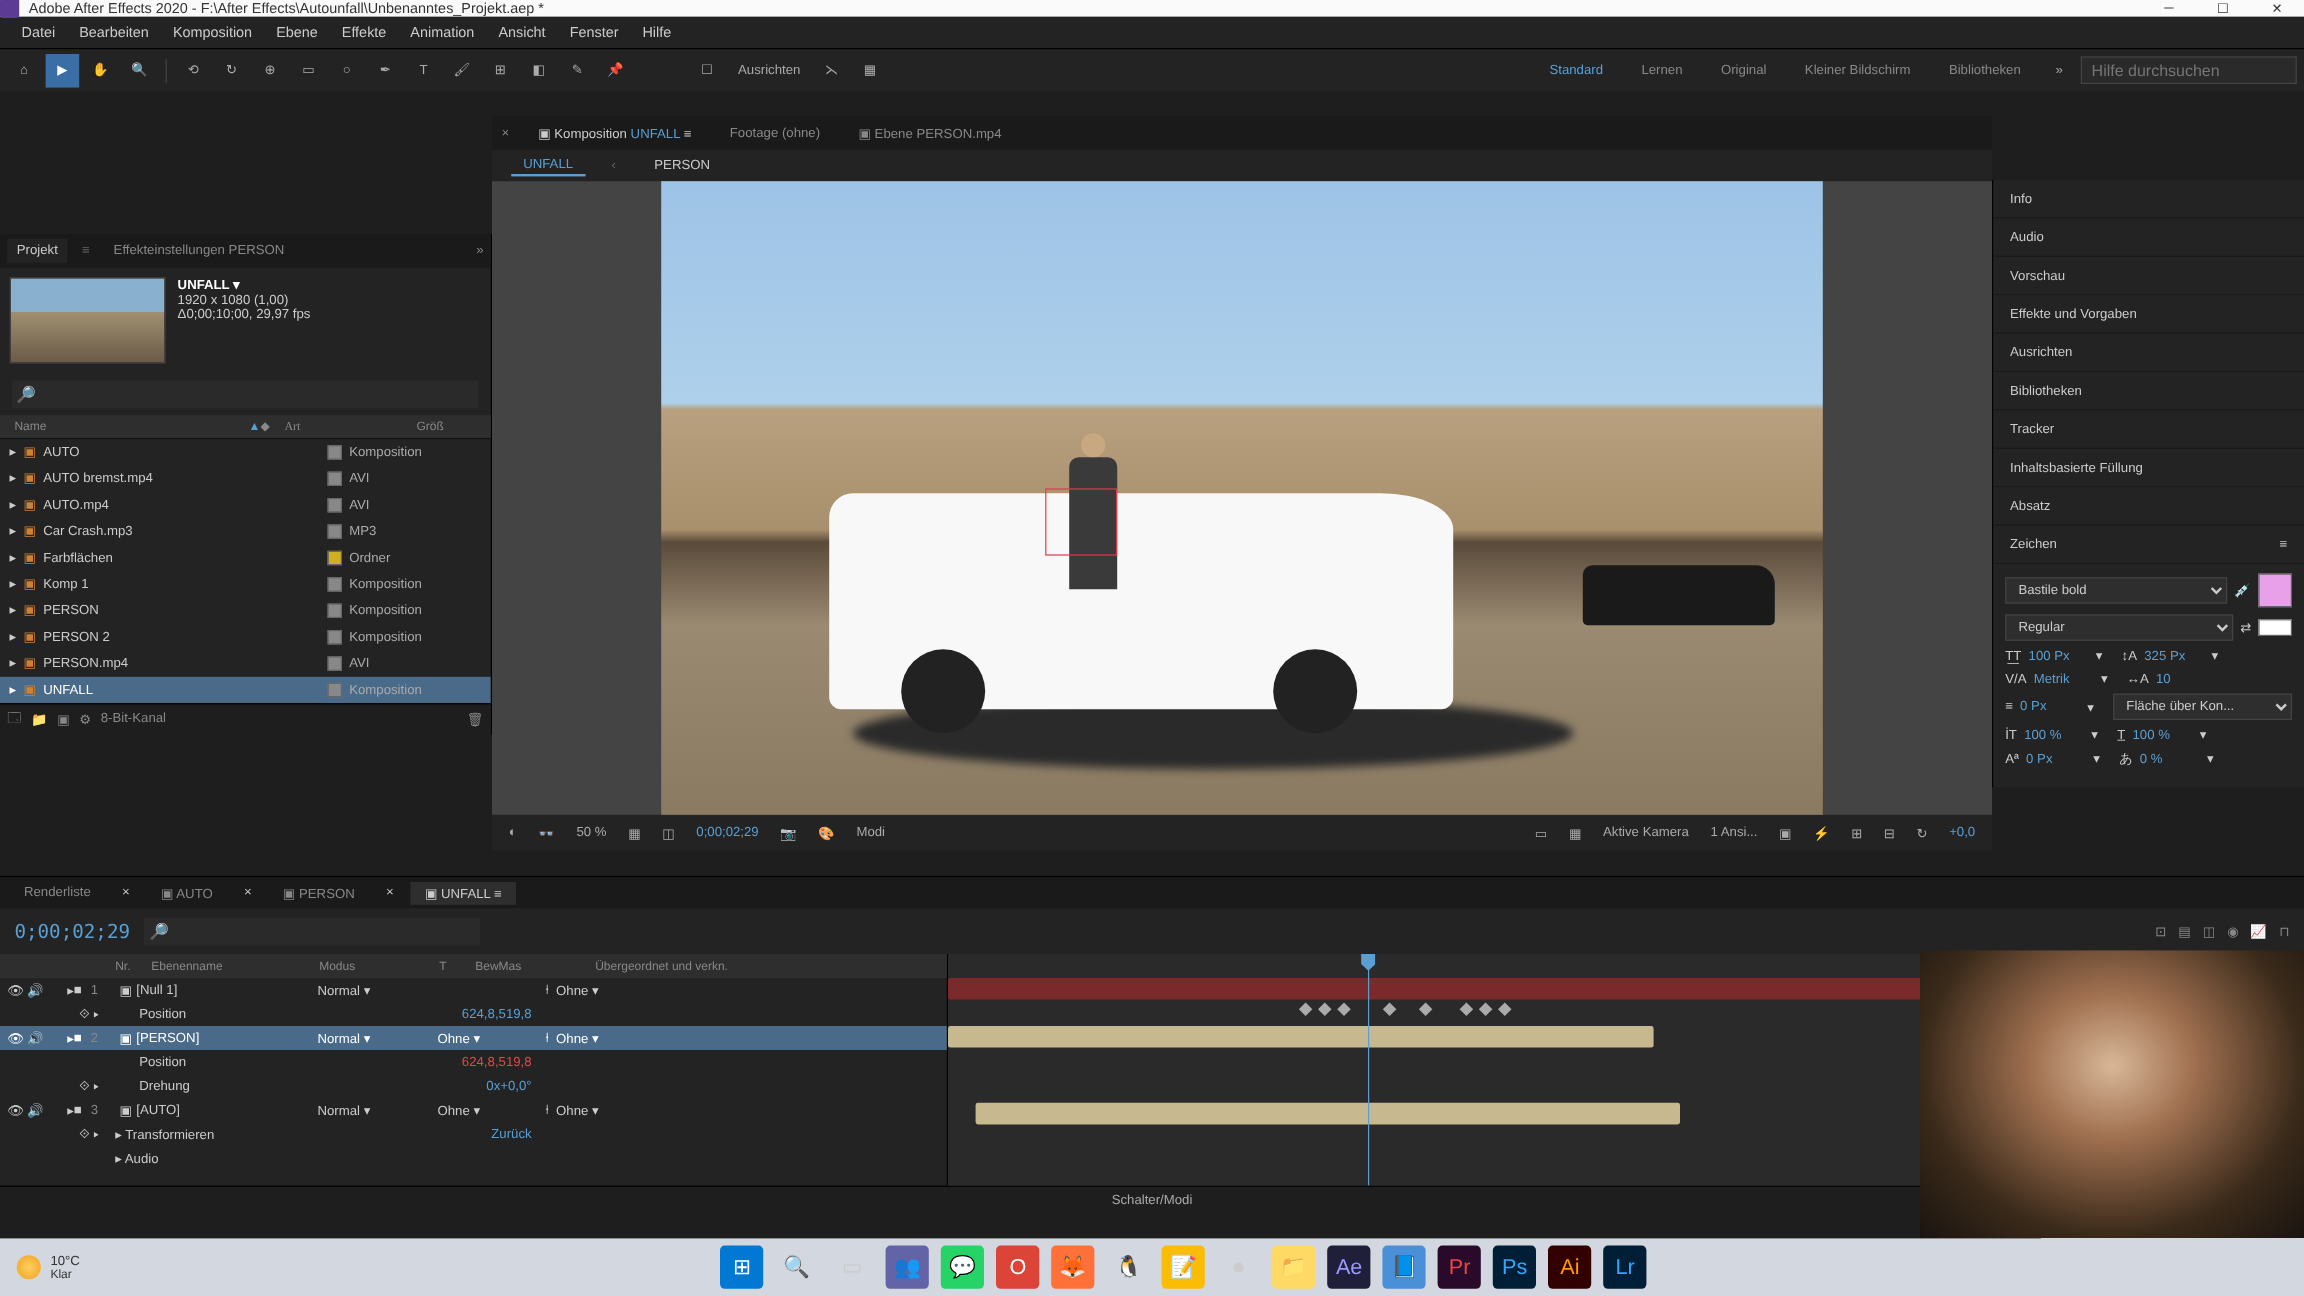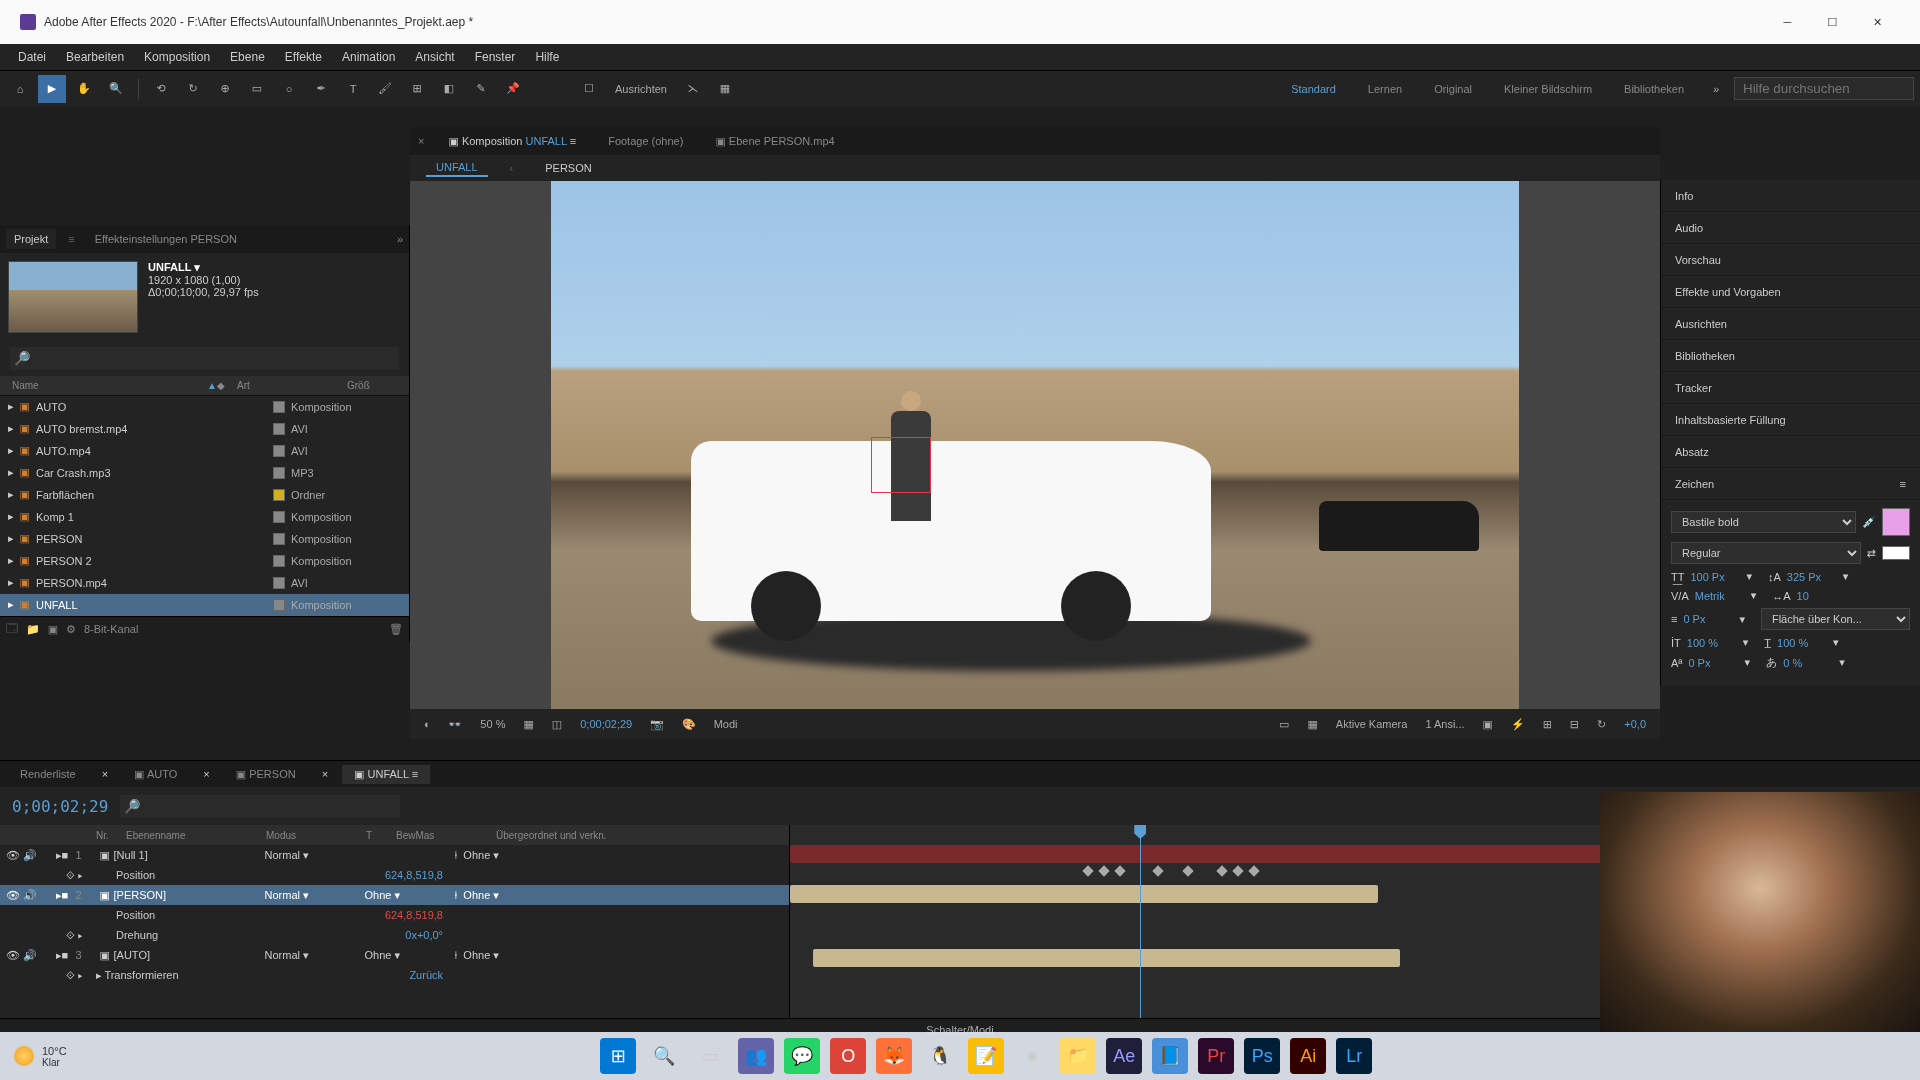--- a/index.html
+++ b/index.html
@@ -1,17 +1,17 @@
 <!DOCTYPE html>
 <html><head>
 <meta charset="utf-8">
 <style>
 * { margin: 0; padding: 0; box-sizing: border-box; font-family: "Segoe UI", Arial, sans-serif; }
 body { background: #1e1e1e; color: #ccc; font-size: 11px; overflow: hidden; width: 1920px; height: 1080px; }
-.titlebar { height: 44px; background: #fafafa; color: #333; display: flex; align-items: center; padding: 0 20px; }
+.titlebar { height: 14px; background: #fafafa; color: #333; display: flex; align-items: center; padding: 0 0; }
 .titlebar .icon { width: 16px; height: 16px; background: #5c3b94; margin-right: 8px; border-radius: 2px; }
 .titlebar .title { flex: 1; font-size: 12px; }
 .titlebar .winbtn { width: 45px; height: 30px; display: flex; align-items: center; justify-content: center; cursor: pointer; }
 .menubar { height: 26px; background: #232323; display: flex; align-items: center; padding: 0 8px; font-size: 12px; }
 .menubar .item { padding: 4px 10px; cursor: pointer; }
 .toolbar { height: 36px; background: #232323; border-top: 1px solid #000; display: flex; align-items: center; padding: 0 6px; gap: 4px; }
 .toolbar .tool { width: 28px; height: 28px; display: flex; align-items: center; justify-content: center; cursor: pointer; color: #aaa; }
 .toolbar .tool.active { background: #3a6ea5; color: #fff; }
 .toolbar .sep { width: 1px; height: 20px; background: #444; margin: 0 4px; }
 .toolbar .label { padding: 0 8px; color: #aaa; }
@@ -24,21 +24,21 @@
 .tab-row .tab { padding: 4px 8px; color: #888; cursor: pointer; }
 .tab-row .tab.active { color: #ccc; background: #232323; }
 .proj-header { display: flex; padding: 8px; gap: 10px; }
 .proj-thumb { width: 130px; height: 72px; background: linear-gradient(180deg,#8ab0d0 0%,#8ab0d0 40%,#a09070 40%,#6a5a48 100%); border: 1px solid #444; }
 .proj-meta { font-size: 11px; color: #ccc; }
 .proj-meta .name { color: #fff; font-weight: bold; }
 .search-row { padding: 6px 10px; }
 .search-row input { width: 100%; background: #2a2a2a; border: none; padding: 4px; color: #ccc; }
 .proj-cols { height: 20px; background: #2e2e2e; display: flex; padding: 0 12px; align-items: center; font-size: 10px; color: #888; border-bottom: 1px solid #111; }
 .proj-cols .c1 { flex: 1.3; }
-.proj-cols .c2 { width: 110px; }
+.proj-cols .c2 { width: 110px; font-family: Liberation Serif, serif; }
 .proj-cols .c3 { width: 50px; }
 .proj-list { flex: 1; overflow: auto; }
 .proj-item { height: 22px; display: flex; align-items: center; padding: 0 8px; gap: 6px; cursor: pointer; }
 .proj-item.sel { background: #4a6a8a; color: #fff; }
 .proj-item .swatch { width: 12px; height: 12px; border: 1px solid #666; }
 .proj-item .name { flex: 1.3; }
 .proj-item .type { width: 110px; color: #aaa; }
 .proj-footer { height: 26px; background: #1e1e1e; border-top: 1px solid #000; display: flex; align-items: center; padding: 0 6px; gap: 8px; color: #888; }
 .panel-center { flex: 1; background: #1a1a1a; display: flex; flex-direction: column; }
 .comp-tabs { height: 28px; background: #1a1a1a; display: flex; align-items: center; padding: 0 8px; gap: 16px; }
@@ -464,20 +464,26 @@
             <span style="width:90px">Ohne ▾</span>
             <span>⍿</span>
             <span style="margin-left:6px">Ohne ▾</span>
           </div>
           <div class="tl-row">
             <span style="width:60px"></span>
             <span style="width:30px">⟐ ▸</span>
             <span style="padding-left:0px">▸ Transformieren</span>
             <span class="val" style="margin-left:auto;margin-right:340px">Zurück</span>
           </div>
+          <div class="tl-row">
+            <span style="width:60px"></span>
+            <span style="width:30px"></span>
+            <span style="padding-left:0px">▸ Audio</span>
+            <span class="" style="margin-left:auto;margin-right:340px"></span>
+          </div>
         </div>
     </div>
     <div class="tl-right">
       <div class="bar red"></div>
       <div class="kf-row">
         <div class="kf"></div>
           <div class="kf"></div>
           <div class="kf"></div>
         <div style="width:14px"></div>
           <div class="kf"></div>

